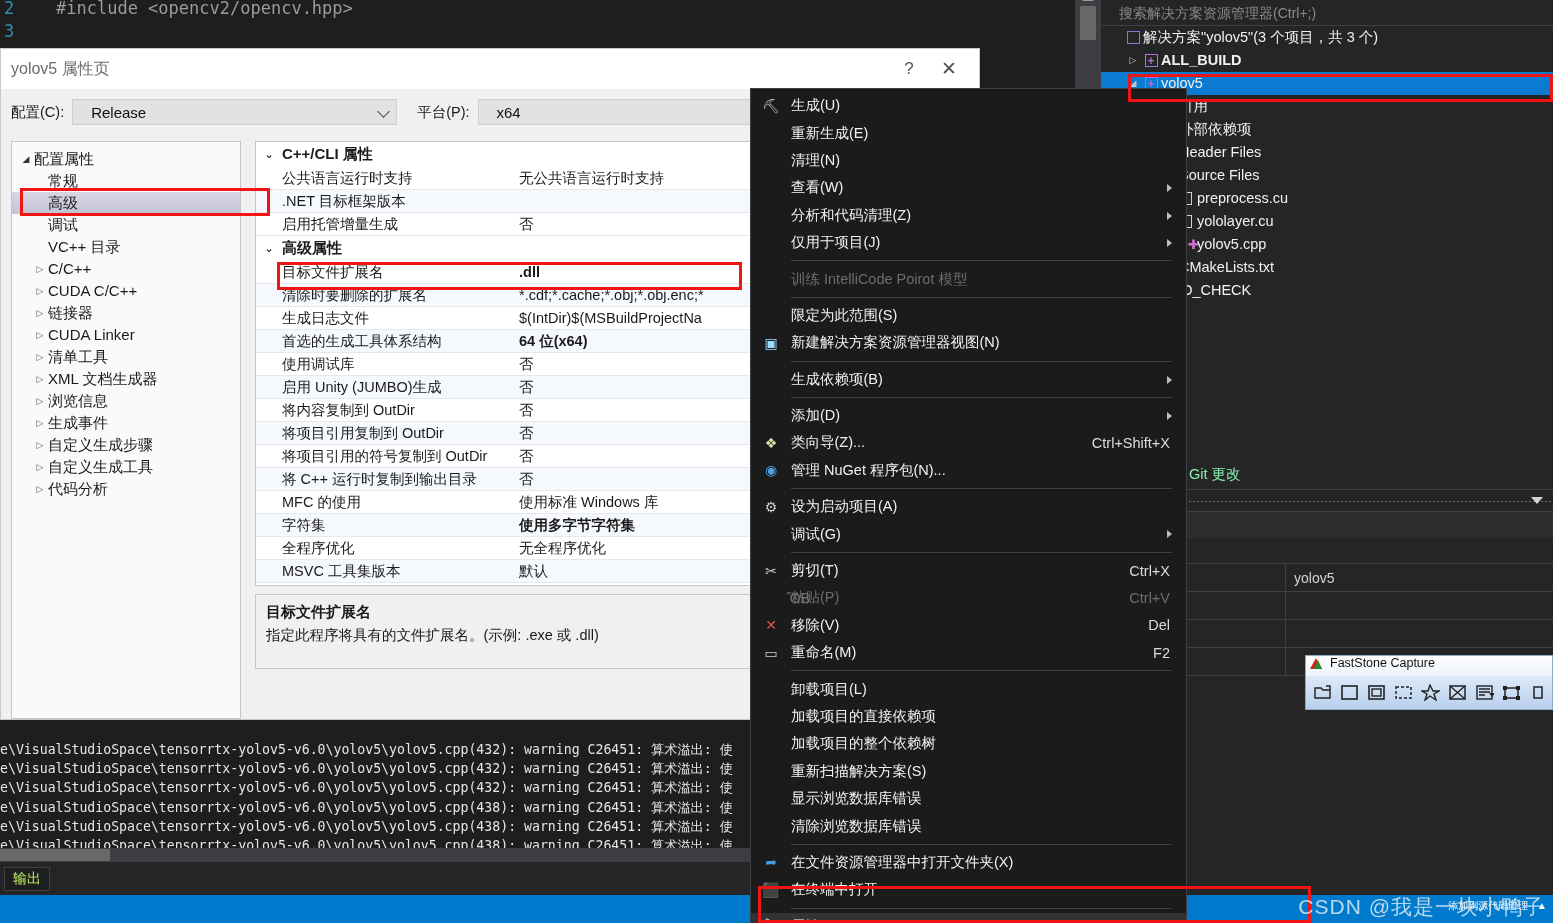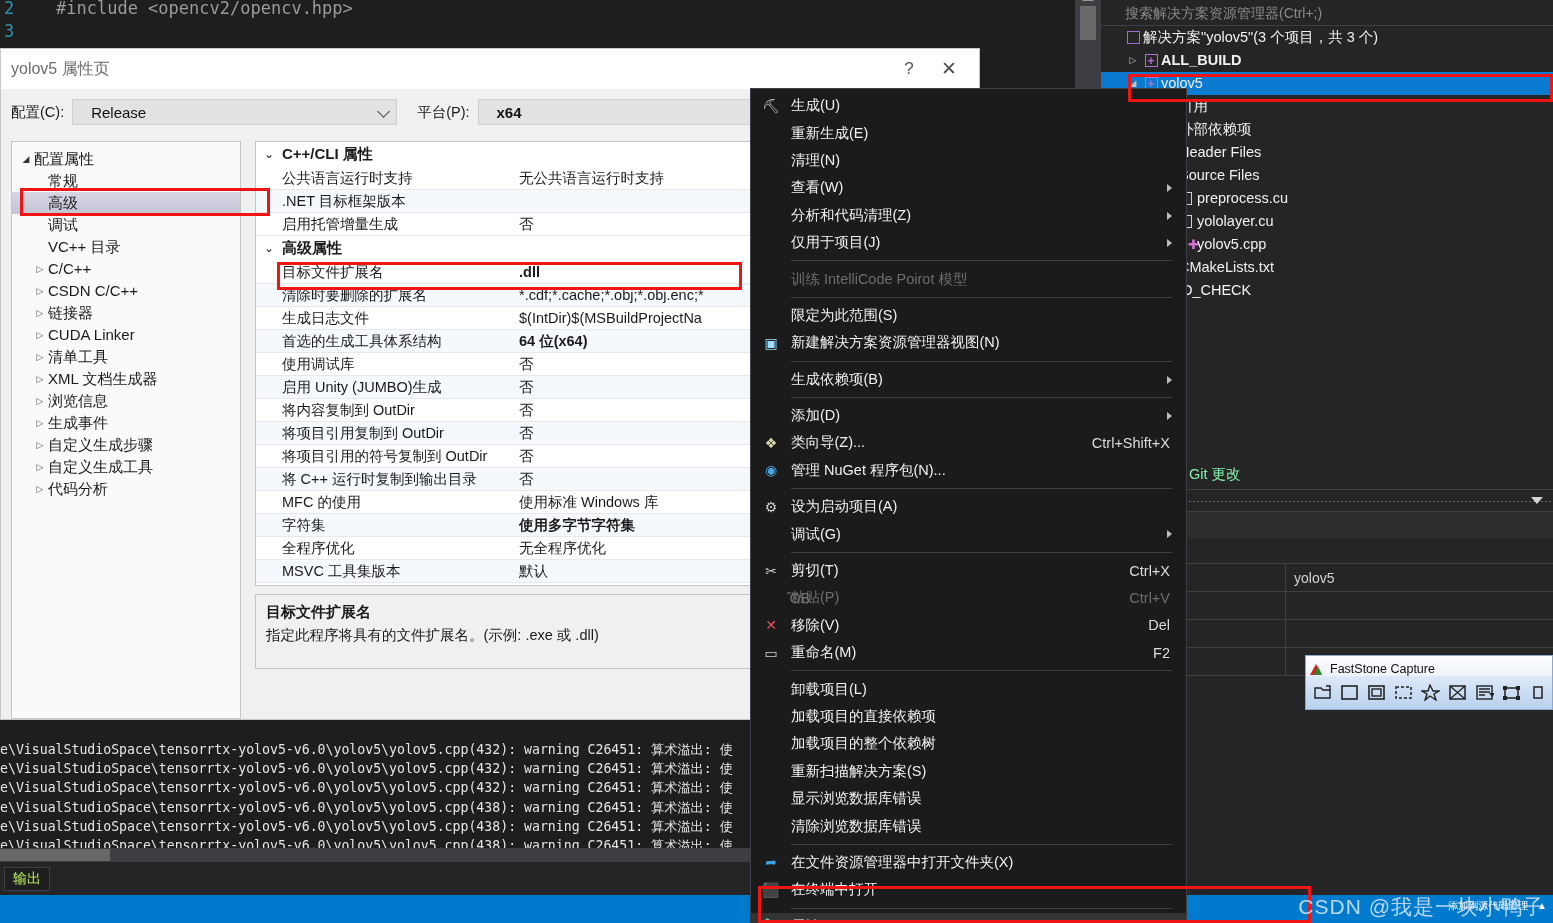--- a/index.html
+++ b/index.html
@@ -30,21 +30,21 @@
   .ed-scroll .thumb { position:absolute; left:5px; top:6px; width:16px; height:34px; background:#686868; }
   .ed-scroll .uparrow { position:absolute; left:7px; top:-6px; width:0;height:0;
       border-left:6px solid transparent;border-right:6px solid transparent;border-bottom:7px solid #999; }
 
   
   .sol-exp {
     position:absolute; left:1101px; top:0; width:452px; height:460px;
     background:#252526; color:#f1f1f1; font-size:14.5px;
   }
   .sol-search {
-    height:26px; line-height:26px; padding-left:24px; color:#8a8a8a;
+    height:26px; line-height:26px; padding-left:18px; color:#8a8a8a;
     background:#252526; border-bottom:1px solid #3f3f46; font-size:14px;
   }
   .tree-row { height:23px; line-height:23px; display:flex; align-items:center; white-space:nowrap; }
   .tree-row.selected { background:#0b7ad1; }
   .tw { display:inline-block; width:16px; text-align:center; color:#c5c5c5; font-size:9px; flex:none;}
   .ticon { display:inline-block; width:20px; flex:none; text-align:center; }
   .tlabel { flex:none; }
   .bold { font-weight:bold; }
 
   .sq-icon { display:inline-block; width:13px; height:13px; border:1.4px solid #b36fd4; position:relative; vertical-align:-2px;}
@@ -103,21 +103,21 @@
   .dlg-close { position:absolute; right:18px; top:8px; width:24px;height:24px; color:#555; font-size:19px; text-align:center; line-height:24px;}
 
   .dlg-cfgrow { position:absolute; left:0; top:40px; height:46px; width:100%; display:flex; align-items:center; }
   .lblc { margin-left:10px; margin-right:8px; }
   .combo { height:26px; background:#e2e2e2; border:1px solid #cfcfcf; position:relative;
            display:flex; align-items:center; padding-left:18px; font-size:15px; }
   .combo .cv { color:#111; }
   .combo .chev { position:absolute; right:8px; top:7px; width:9px;height:9px;
      border-right:1.6px solid #444; border-bottom:1.6px solid #444; transform:rotate(45deg); }
   #cfg-combo { width:325px; }
-  #plat-combo { width:300px;font-weight:bold; }
+  #plat-combo { width:300px; }
 
   .dlg-body { position:absolute; left:10px; top:92px; right:10px; bottom:0; display:flex; }
   .tree-pane { width:230px; background:#fafafa; border:1px solid #c6c6c6; padding-top:6px; font-size:15px; }
   .tp-row { height:22px; line-height:22px; display:flex; align-items:center; padding-left:6px; white-space:nowrap;}
   .tp-row.sel { background:linear-gradient(#d6d6e4,#c3c3d4); }
   .tp-arrow { width:16px; flex:none; text-align:center; color:#555; font-size:9px;}
   .tp-arrow.down { color:#333; }
 
   .grid-pane { flex:1; margin-left:14px; display:flex; flex-direction:column; }
   .grid-box { border:1px solid #c6c6c6; background:#fff; height:445px; overflow:hidden; }
@@ -151,21 +151,21 @@
      border-top:4px solid transparent;border-bottom:4px solid transparent;border-left:5px solid #bdbdbd;}
   .ctx-sep { height:1px; background:#3f3f46; margin:4px 14px 4px 40px; }
   .ctx-item.disabled .ctx-label, .ctx-item.disabled .ctx-short { color:#6d6d6d; }
 
   
   .fsc {
     position:absolute; left:1305px; top:655px; width:248px; height:55px;
     background:#f6f8fb; border:1px solid #8fa8c8;
     font-size:12.5px; color:#111;
   }
-  .fsc-title { height:20px; display:flex; align-items:flex-end; padding-left:4px;
+  .fsc-title { height:20px; display:flex; align-items:flex-start; padding-left:4px;
      background:linear-gradient(#fdfdfe,#eef3fa); }
   .fsc-logo { width:16px; height:14px; position:relative; margin-right:4px; }
   .fsc-logo::before { content:""; position:absolute; left:0; top:2px;
      border-left:6px solid transparent; border-right:6px solid transparent; border-bottom:11px solid #cc2222;}
   .fsc-logo::after { content:""; position:absolute; left:4px; top:4px;
      border-left:4px solid transparent; border-right:4px solid transparent; border-bottom:9px solid #2a8a2a;}
   .fsc-tools { height:33px; display:flex; align-items:center;
      background:linear-gradient(#dde9f8,#b9d0ee); padding-left:3px; }
   .fsc-btn { width:27px; height:27px; display:flex; align-items:center; justify-content:center; }
 
@@ -355,21 +355,21 @@
           <div class="tp-row" style="padding-left: 20px;">
             <span class="tp-arrow"></span>
             <span>VC++ 目录</span>
           </div>
           <div class="tp-row" style="padding-left: 20px;">
             <span class="tp-arrow">▷</span>
             <span>C/C++</span>
           </div>
           <div class="tp-row" style="padding-left: 20px;">
             <span class="tp-arrow">▷</span>
-            <span>CSDN C/C++</span>
+            <span>CUDA C/C++</span>
           </div>
           <div class="tp-row" style="padding-left: 20px;">
             <span class="tp-arrow">▷</span>
             <span>链接器</span>
           </div>
           <div class="tp-row" style="padding-left: 20px;">
             <span class="tp-arrow">▷</span>
             <span>CUDA Linker</span>
           </div>
           <div class="tp-row" style="padding-left: 20px;">

